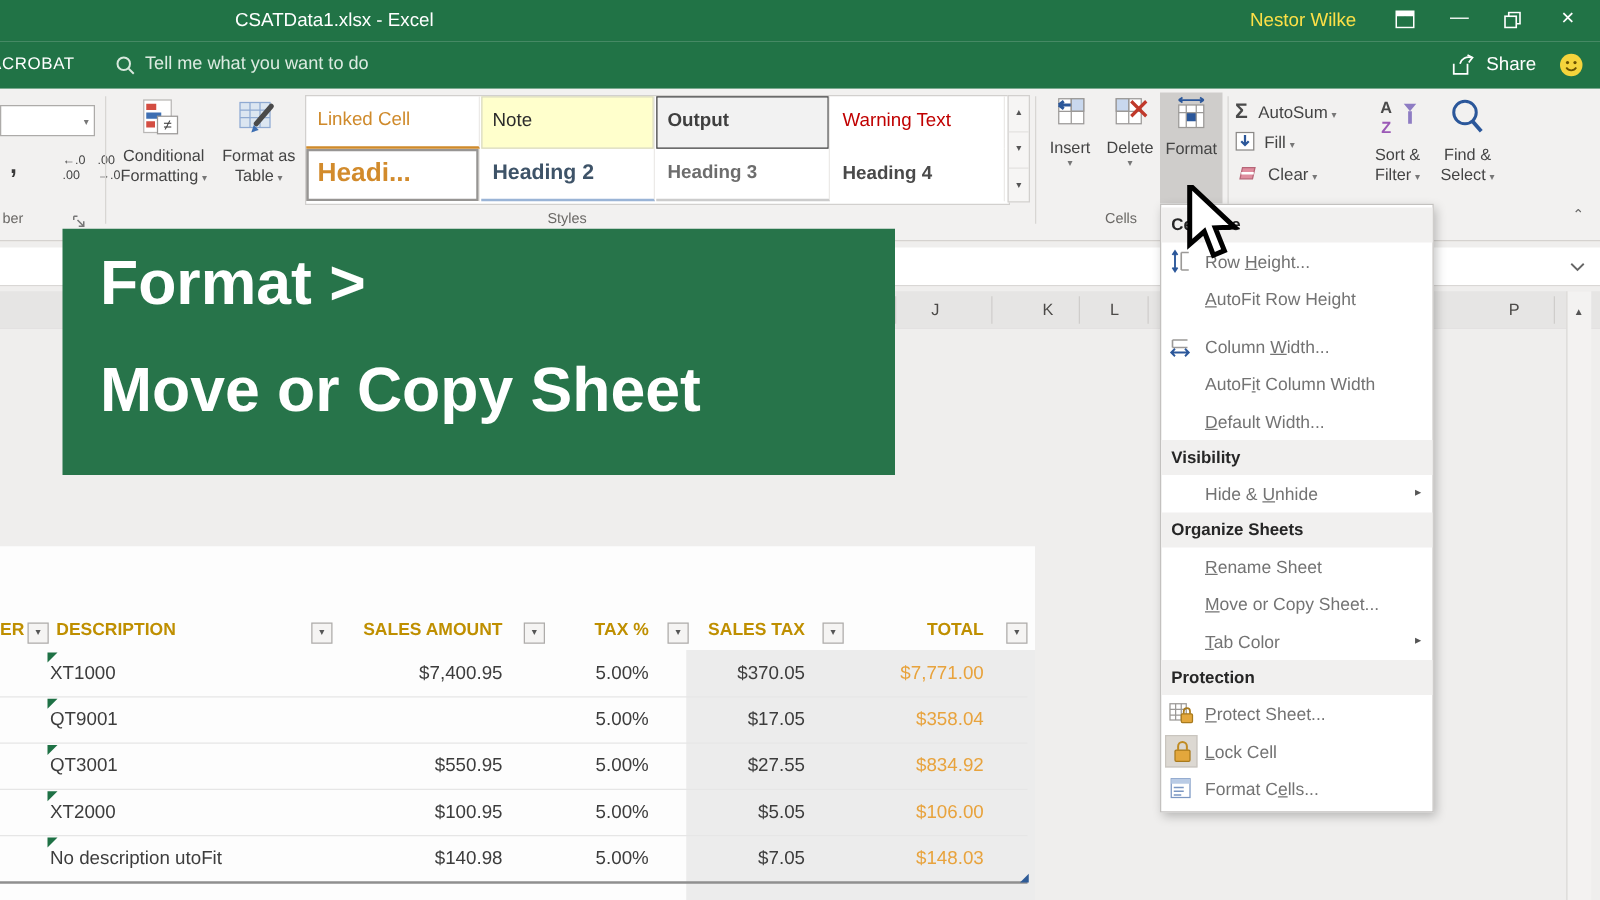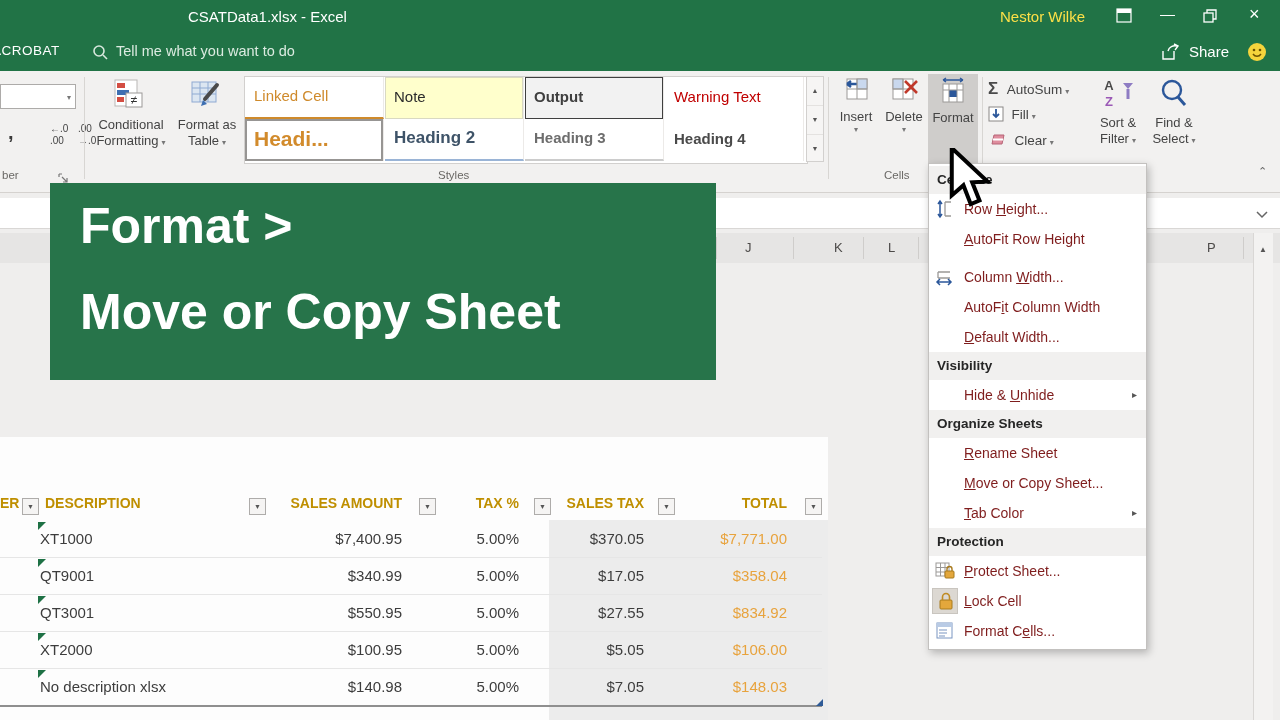--- a/index.html
+++ b/index.html
@@ -64,21 +64,21 @@
   .errtri{position:absolute;left:38px;top:2px;width:0;height:0;
           border-top:8px solid #1e7145;border-right:8px solid transparent;}
   
   .banner{left:50px;top:183px;width:666px;height:197px;background:#27744a;color:#fff;z-index:40;}
   .banner .l1{left:30px;top:14px;font-size:50px;font-weight:bold;}
   .banner .l2{left:30px;top:100px;font-size:50px;font-weight:bold;}
   
   .menu{left:928px;top:163px;width:219px;background:#fff;border:1px solid #c3c1bf;
         box-shadow:2px 3px 8px rgba(0,0,0,.25);z-index:50;box-sizing:border-box;padding:2px 0 3px 0;}
   .mhead{height:28px;line-height:28px;background:#f1f0ef;color:#262626;font-size:13.5px;font-weight:bold;padding-left:8px;}
-  .mitem{position:relative;height:30px;line-height:30px;font-size:14px;color:#7f1d1d;padding-left:35px;}
+  .mitem{position:relative;height:30px;line-height:30px;font-size:14px;color:#737373;padding-left:35px;}
   .mi-icon{position:absolute;left:6px;top:5px;width:22px;height:20px;}
   .mi-sub::after{content:"▸";position:absolute;right:9px;top:0;font-size:10px;color:#555;}
   .msep{height:8px;}
   .mi-pressed{position:absolute;left:3px;top:2px;width:26px;height:26px;background:#dcd8d2;border:1px solid #c9c5bf;box-sizing:border-box;}
   
   .vscroll{left:1253px;top:233px;width:19px;height:487px;background:#f3f2f1;border-left:1px solid #d9d7d5;}
   .vsbtn{left:1255px;top:238px;width:16px;height:24px;background:#f3f2f1;text-align:center;font-size:8px;color:#555;line-height:24px;}
   
   .cursor{left:948px;top:148px;z-index:60;}
   u{text-decoration:underline;}
@@ -321,21 +321,20 @@
     <span class="errtri"></span>
     <span class="tc desc">XT1000</span>
     <span class="tc amt">$7,400.95</span>
     <span class="tc tax">5.00%</span>
     <span class="tc stax">$370.05</span>
     <span class="tc tot">$7,771.00</span>
   </div>
   <div class="abs trow" style="top:557px;">
     <span class="errtri"></span>
     <span class="tc desc">QT9001</span>
-    <span class="tc amt">$340.99</span>
     <span class="tc tax">5.00%</span>
     <span class="tc stax">$17.05</span>
     <span class="tc tot">$358.04</span>
   </div>
   <div class="abs trow" style="top:594px;">
     <span class="errtri"></span>
     <span class="tc desc">QT3001</span>
     <span class="tc amt">$550.95</span>
     <span class="tc tax">5.00%</span>
     <span class="tc stax">$27.55</span>
@@ -344,21 +343,21 @@
   <div class="abs trow" style="top:631px;">
     <span class="errtri"></span>
     <span class="tc desc">XT2000</span>
     <span class="tc amt">$100.95</span>
     <span class="tc tax">5.00%</span>
     <span class="tc stax">$5.05</span>
     <span class="tc tot">$106.00</span>
   </div>
   <div class="abs trow" style="top:668px;">
     <span class="errtri"></span>
-    <span class="tc desc">No description xlsx</span>
+    <span class="tc desc">No description utoFit</span>
     <span class="tc amt">$140.98</span>
     <span class="tc tax">5.00%</span>
     <span class="tc stax">$7.05</span>
     <span class="tc tot">$148.03</span>
   </div>
   <div class="abs rowline" style="top:557px;"></div>
   <div class="abs rowline" style="top:594px;"></div>
   <div class="abs rowline" style="top:631px;"></div>
   <div class="abs rowline" style="top:668px;"></div>
   <div class="abs tbot"></div>

